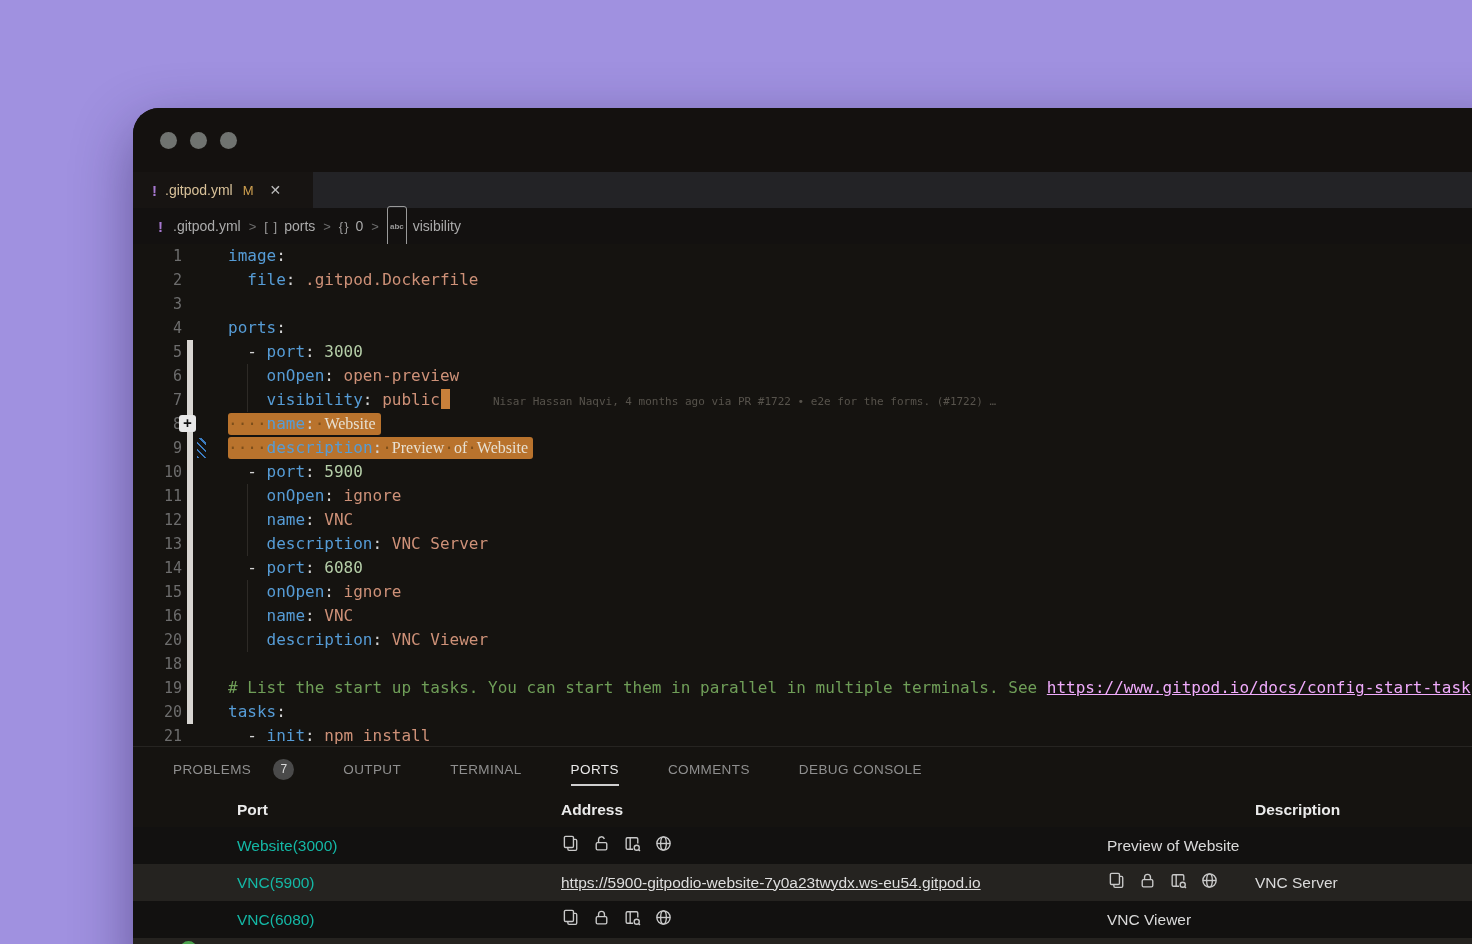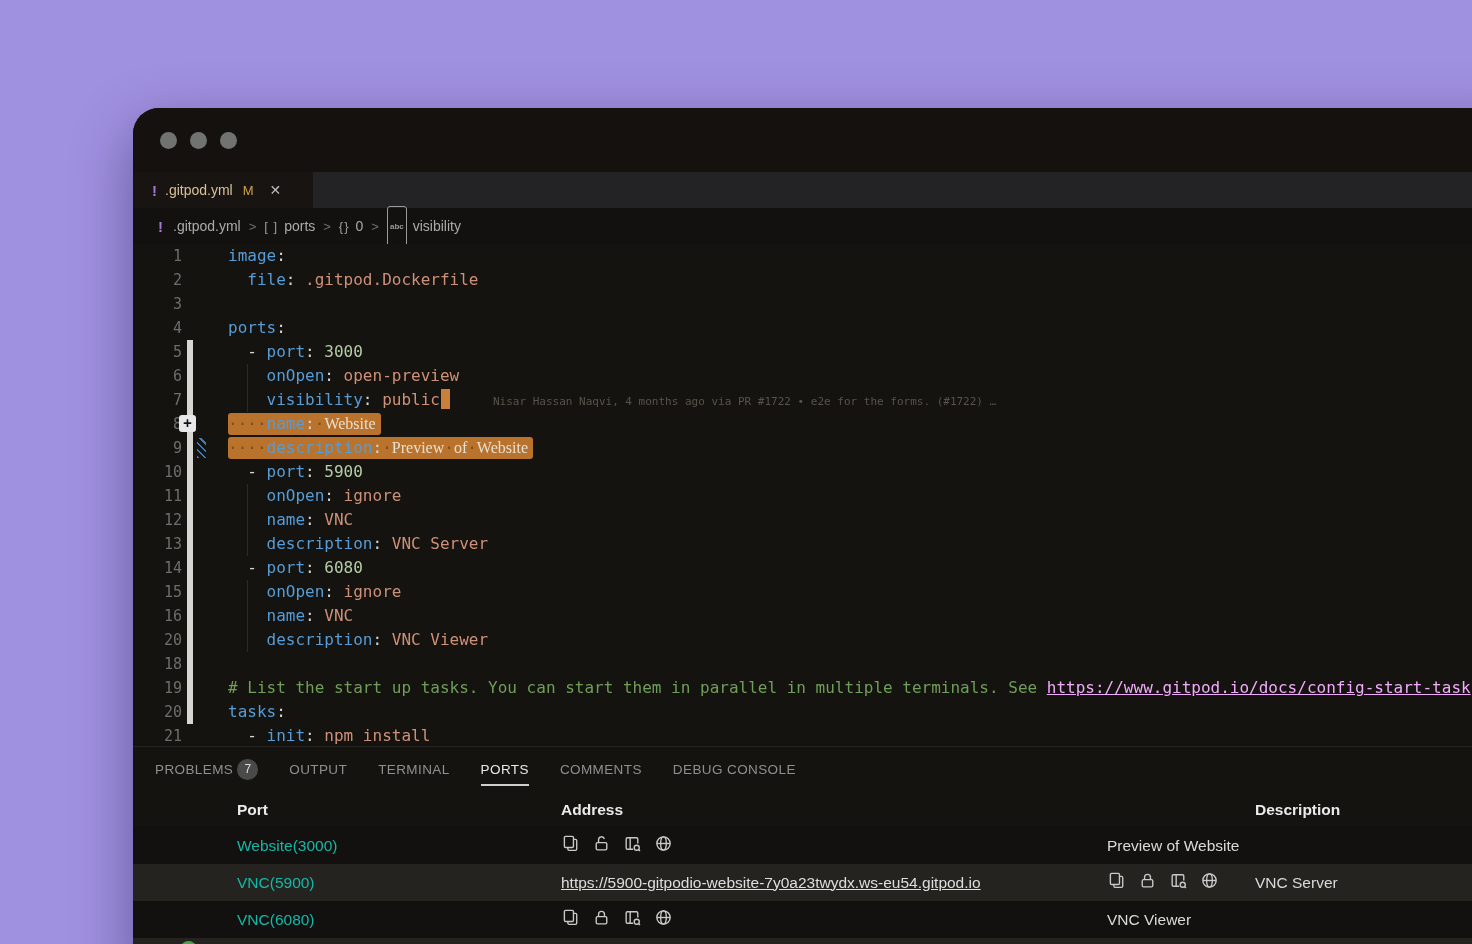--- a/index.html
+++ b/index.html
@@ -53,21 +53,21 @@
   .c-clink { color:#f0abfc; text-decoration:underline; cursor:pointer; }
   .c-hlv { color:#e7e0d2;font-family:Liberation Serif, serif; }
   .hl { background:#b9732d; border-radius:3px; padding:1px 5px 2px 0; }
   .hl .ws { color:#7c4e1a; }
   .cursor { display:inline-block; width:9px; height:20px; background:#c9803a; vertical-align:-4px; margin-left:1px; }
   .blame { color:#57534c; margin-left:43px; font-size:11px; }
 
   
   .panel { flex:1; background:#151310; border-top:1px solid #262421; display:flex; flex-direction:column; }
   .ptabs { height:44px; display:flex; align-items:center; padding-left:22px; gap:31px; flex:none; }
-  .ptab { position:relative; font-size:13.5px; letter-spacing:.4px; color:#8f8f8f; display:flex; align-items:center; gap:4px; cursor:pointer; white-space:nowrap; }
+  .ptab { position:relative; font-size:13.5px; letter-spacing:.4px; color:#8f8f8f; display:flex; align-items:center; gap:22px; cursor:pointer; white-space:nowrap;margin-left:18px; }
   .ptab.active { color:#e9e9e9; }
   .ptab.active::after { content:''; position:absolute; left:0; right:0; bottom:-9px; height:2px; background:#cfcfcf; }
   .pbadge { width:21px; height:21px; border-radius:50%; background:#4a4a4a; color:#dcdcdc; font-size:12px; display:inline-flex; align-items:center; justify-content:center; letter-spacing:0; }
 
   .ptable { flex:1; display:flex; flex-direction:column; margin-top:2px; }
   .prow { display:grid; grid-template-columns:80px 348px 546px 148px 1fr; align-items:center; flex:none; }
   .phead { height:34px; }
   .phead div { font-size:15.5px; font-weight:700; color:#eaeaea; }
   .phead .col-port { padding-left:24px; }
   .pdata { height:37px; background:#121110; }

